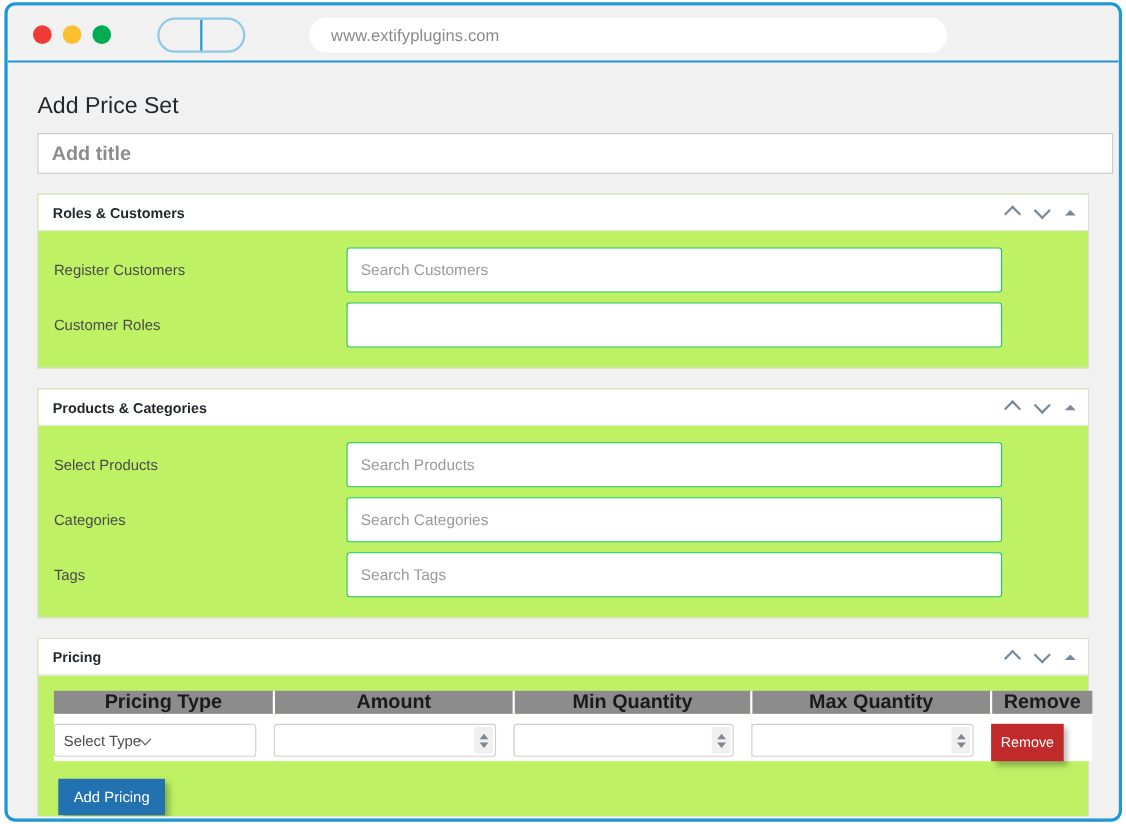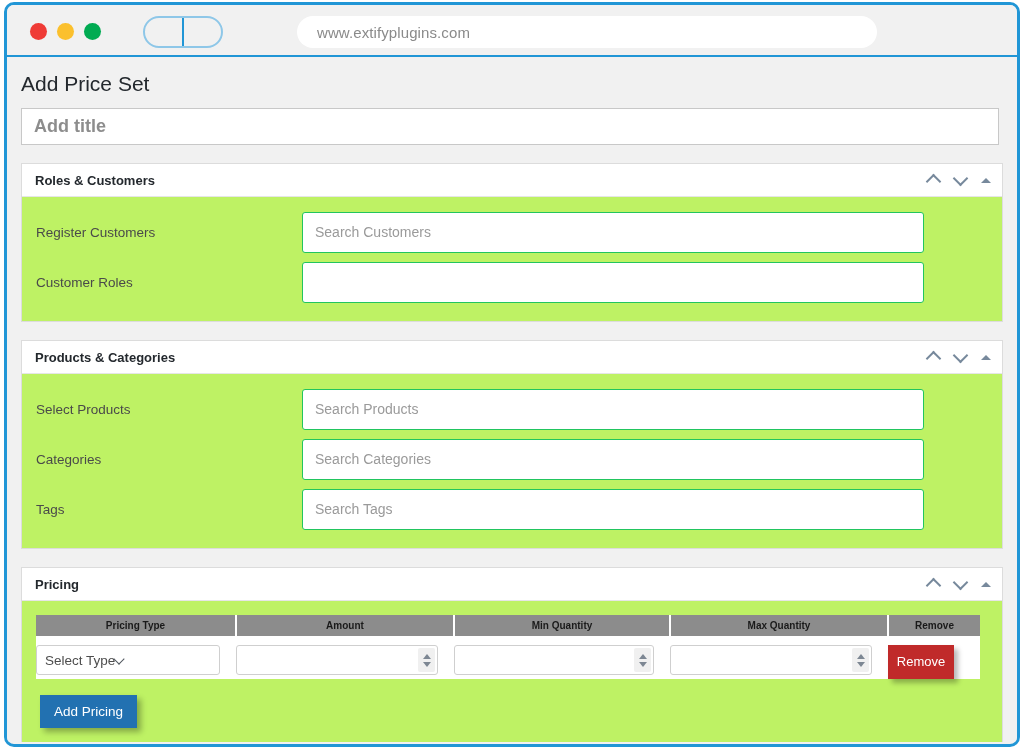--- a/index.html
+++ b/index.html
@@ -51,40 +51,40 @@
   .tab-pill .divider {
     position: absolute;
     left: 50%; top: 0; bottom: 0;
     width: 2px;
     background: #2196d6;
     transform: translateX(-1px);
   }
 
   .url-bar {
     position: absolute;
-    left: 290px; top: 11px;
+    left: 274px; top: 11px;
     width: 580px; height: 32px;
     background: #ffffff;
     border-radius: 16px;
     display: flex;
     align-items: center;
     padding-left: 20px;
   }
   .url-text {
     color: #8a8a8a;
     font-size: 15px;
     letter-spacing: 0.1px;
   }
 
   
   .page {
     position: relative;
     height: calc(100% - 54px);
     background: #f1f1f1;
-    padding: 0;
+    padding: 13px;
     overflow: hidden;
   }
 
   .page-title {
     font-size: 21px;
     color: #23282d;
     font-weight: 400;
     margin: 12px 0 0 14px;
     padding: 0;
     line-height: 30px;
@@ -197,21 +197,21 @@
   .pricing-body { padding: 14px 0 0 0; }
   .pricing-table {
     width: 944px;
     margin-left: 14px;
     border-collapse: collapse;
     table-layout: fixed;
   }
   .pricing-table th {
     background: #8c8c8c;
     color: #1a1a1a;
-    font-size: 10px;
+    font-size: 18px;
     font-weight: bold;
     height: 21px;
     text-align: center;
     border-right: 2px solid #ffffff;
     padding: 0;
   }
   .pricing-table th:last-child { border-right: none; }
   .col-type { width: 200px; }
   .col-amount { width: 218px; }
   .col-min { width: 216px; }

